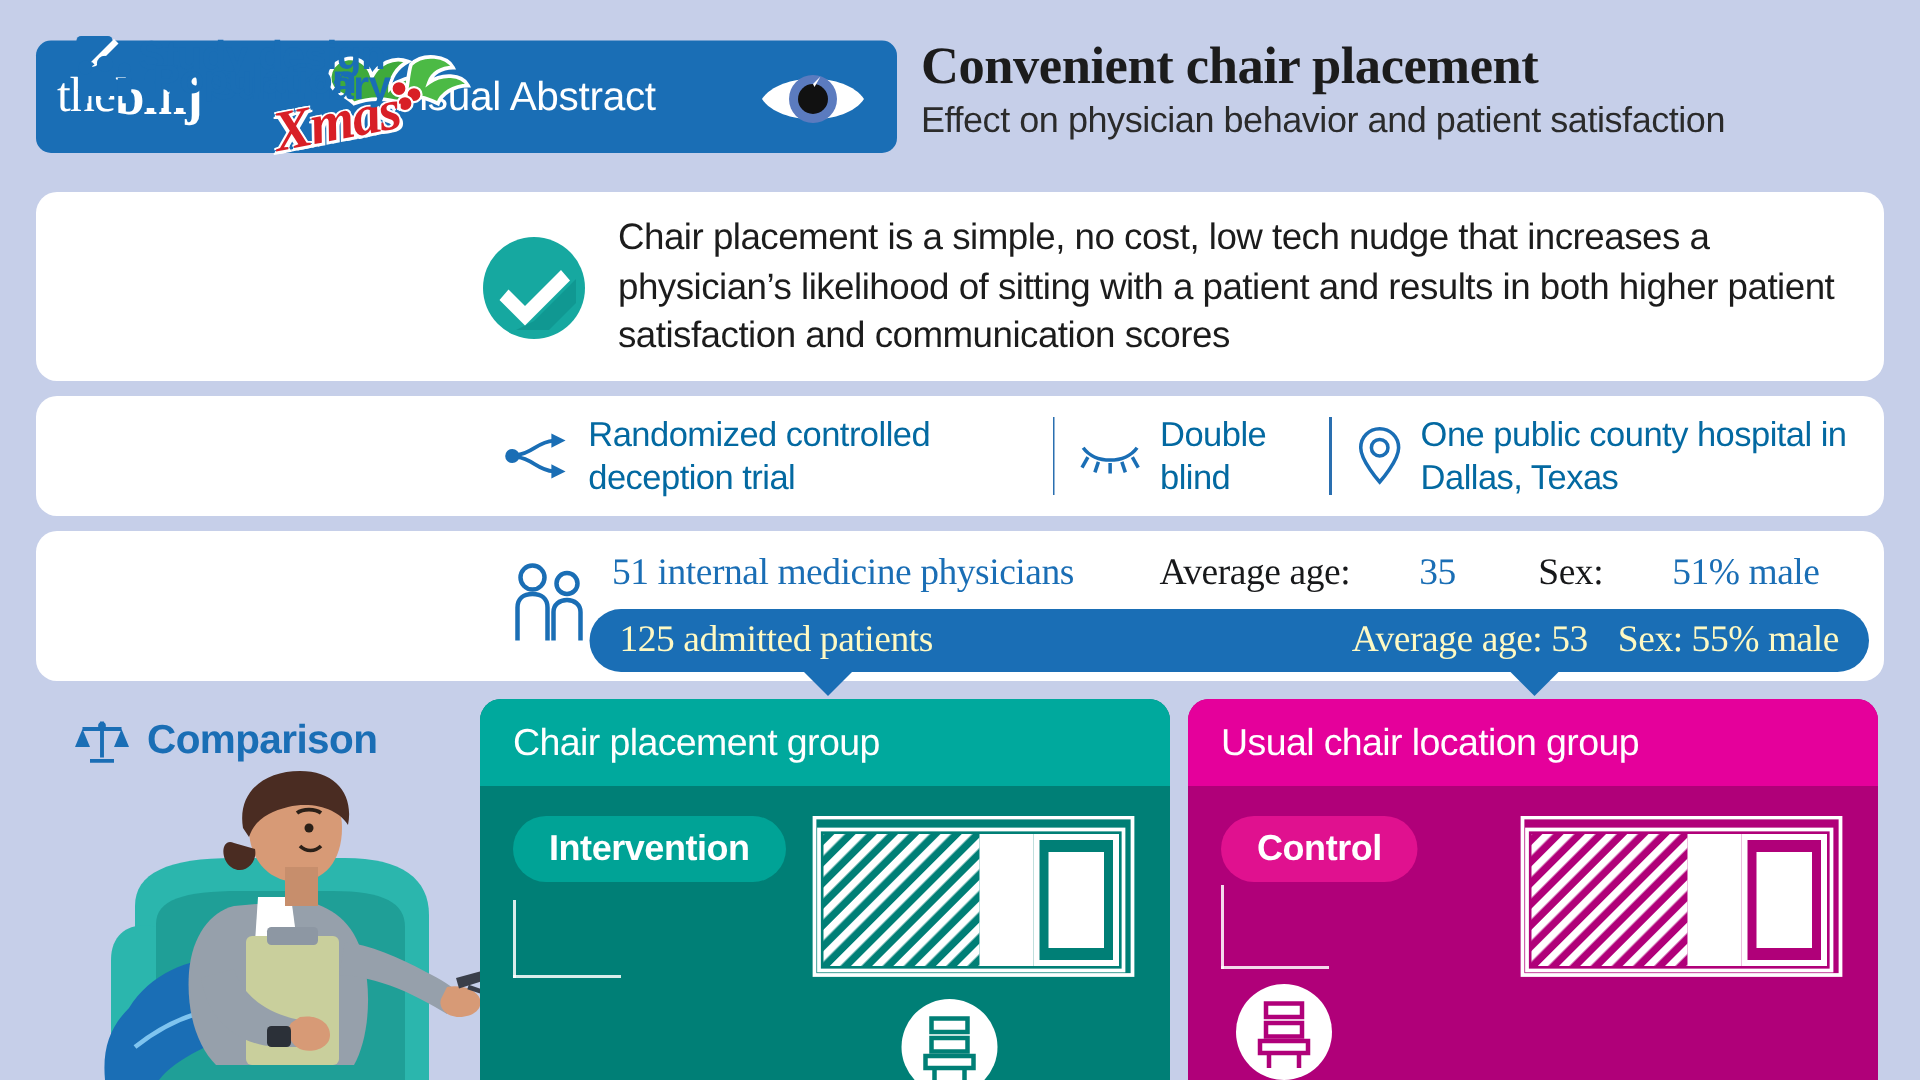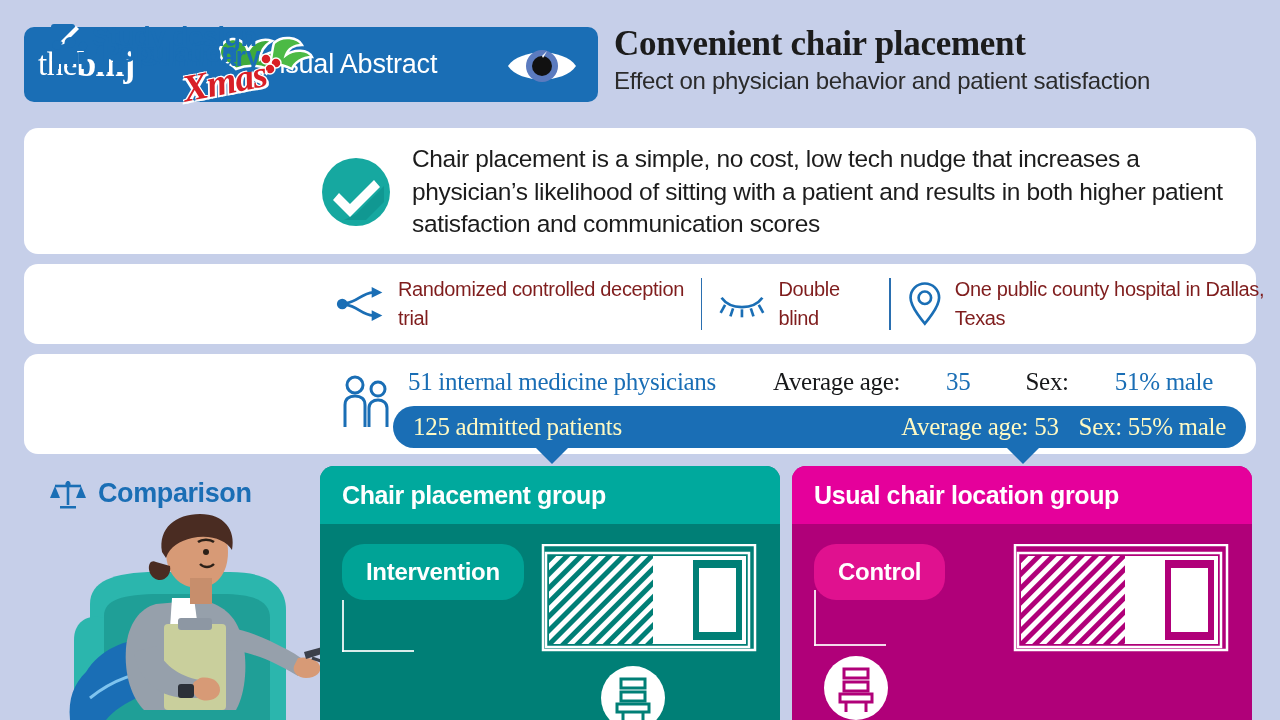--- a/index.html
+++ b/index.html
@@ -61,21 +61,21 @@
   .summary-text{
     position:absolute;left:412px;top:143px;width:820px;
     font-size:24.5px;line-height:32.5px;color:#1c1c1c;letter-spacing:-.35px;
   }
 
   
   #card-study{top:264px;height:80px;}
   .study-label{left:50px;top:22px;}
   .study-items{position:absolute;left:336px;top:272px;display:flex;align-items:center;height:64px;}
   .study-item{display:flex;align-items:center;gap:12px;}
-  .study-item .txt{font-size:20px;line-height:29px;color:#7f1d1d;letter-spacing:-.35px;}
+  .study-item .txt{font-size:23px;line-height:29px;color:#0369a1;letter-spacing:-.35px;}
   .vsep{width:2px;height:52px;background:#2a6fb0;margin:0 16px;}
 
   
   #card-pop{top:354px;height:100px;}
   .pop-label{left:50px;top:37px;}
   .people-icon{position:absolute;left:340px;top:375px;}
   .pop-line1{
     position:absolute;left:408px;top:368px;width:830px;
     display:flex;align-items:flex-start;font-size:25px;letter-spacing:-.3px;
     font-family:"Liberation Serif",serif;
@@ -100,24 +100,24 @@
   .comp-label{position:absolute;left:50px;top:478px;display:flex;align-items:center;gap:12px;
     color:#1a6eb5;font-weight:bold;font-size:27px;letter-spacing:-.4px;}
   .doctor{position:absolute;left:60px;top:512px;}
 
   .panel{position:absolute;top:466px;width:460px;height:254px;border-radius:14px 14px 0 0;overflow:hidden;}
   #panel-teal{left:320px;background:#007f76;}
   #panel-pink{left:792px;background:#b00079;}
   .panel-head{position:absolute;left:0;top:0;width:100%;height:58px;display:flex;align-items:center;}
   #panel-teal .panel-head{background:#00a99d;}
   #panel-pink .panel-head{background:#e5009b;}
-  .panel-head span{color:#fff;font-weight:bold;font-size:25px;margin-left:22px;letter-spacing:-.4px;}
+  .panel-head span{color:#fff;font-weight:normal;font-size:25px;margin-left:22px;letter-spacing:-.4px;}
   .pill{
-    position:absolute;left:22px;top:78px;height:32px;border-radius:22px;
-    display:flex;align-items:center;padding:12px 24px;
+    position:absolute;left:22px;top:78px;height:44px;border-radius:22px;
+    display:flex;align-items:center;padding:0 24px;
     color:#fff;font-weight:bold;font-size:24px;letter-spacing:-.3px;
   }
   #panel-teal .pill{background:#00a396;}
   #panel-pink .pill{background:#e0118f;}
   .room{position:absolute;right:22px;top:78px;}
   .chair-circle{position:absolute;border-radius:50%;background:#fff;}
   #chair-teal{left:281px;top:200px;width:64px;height:64px;}
   #chair-pink{left:32px;top:190px;width:64px;height:64px;}
   .rule{position:absolute;background:rgba(255,255,255,.85);}
 </style>

